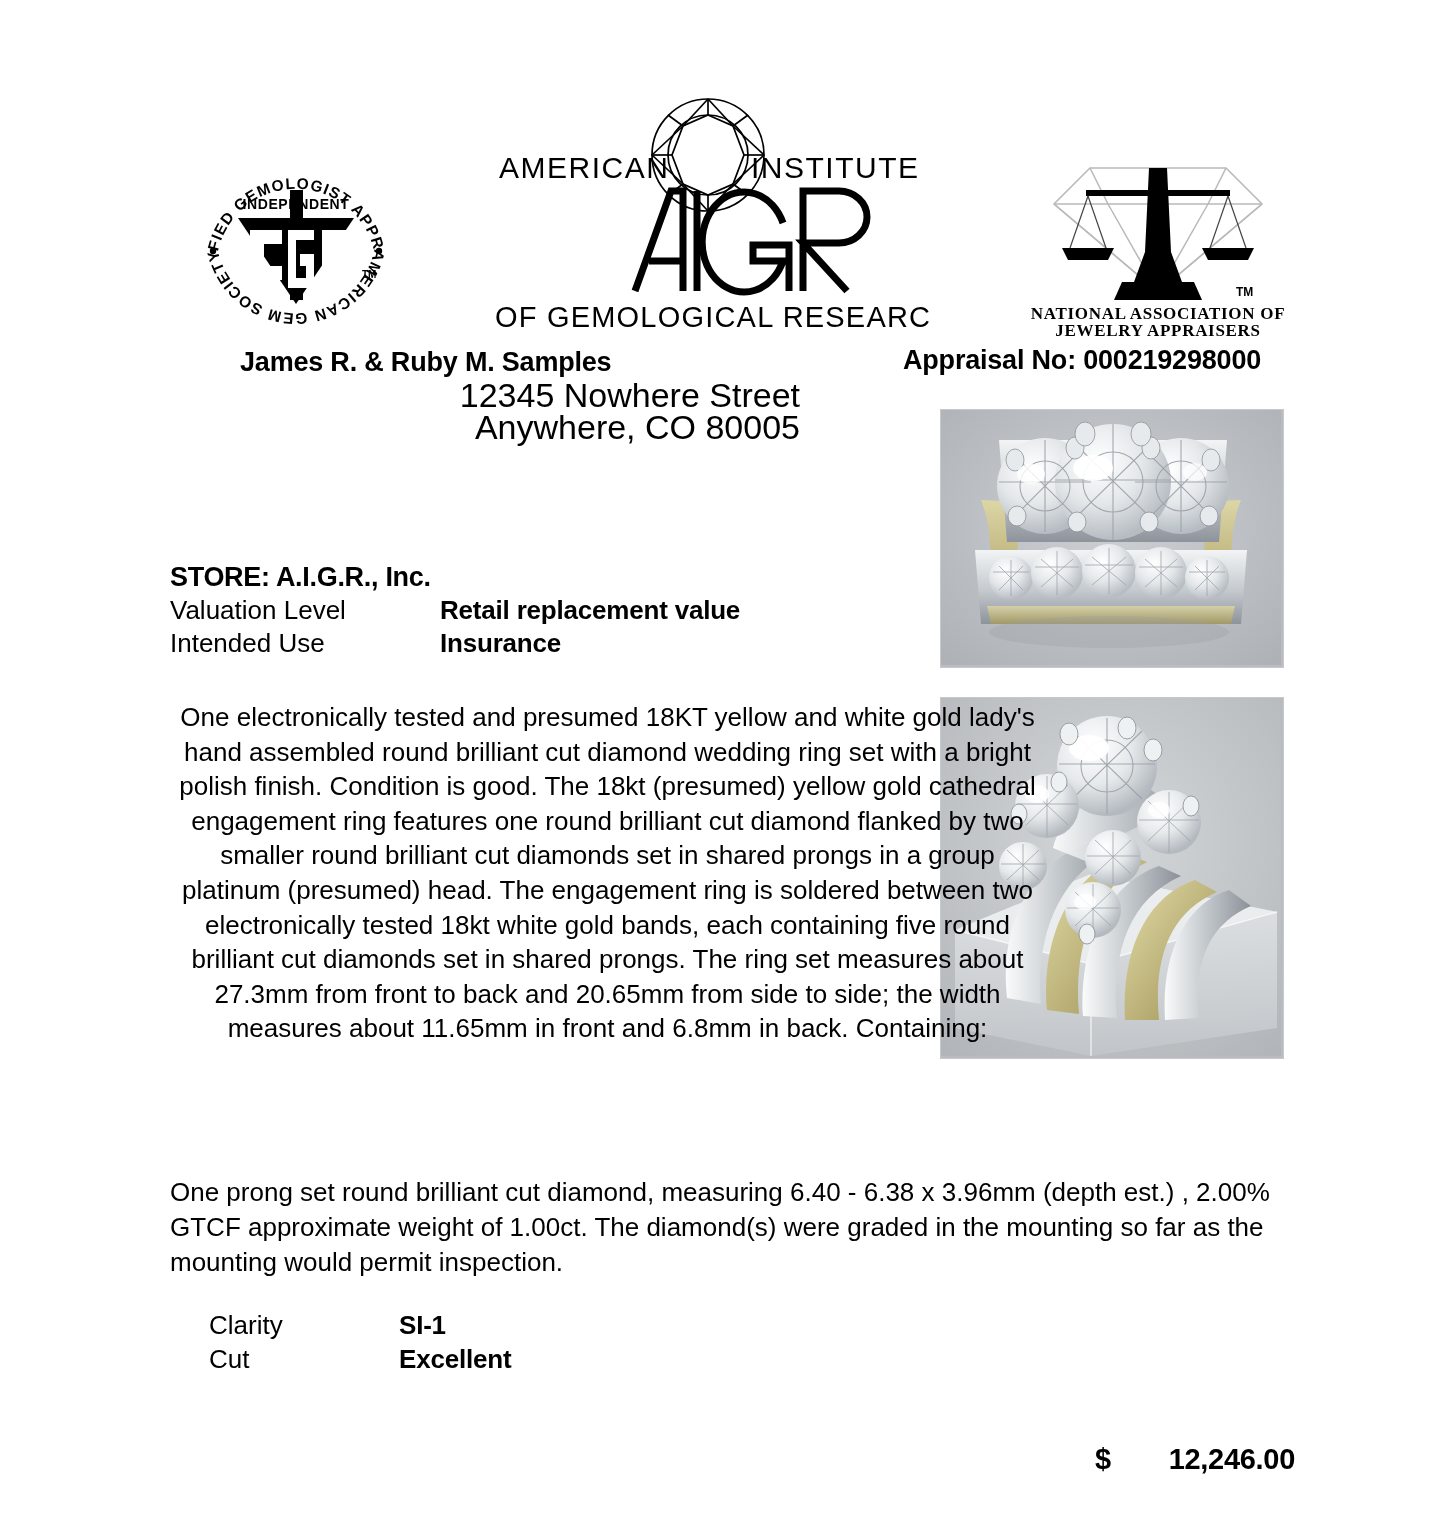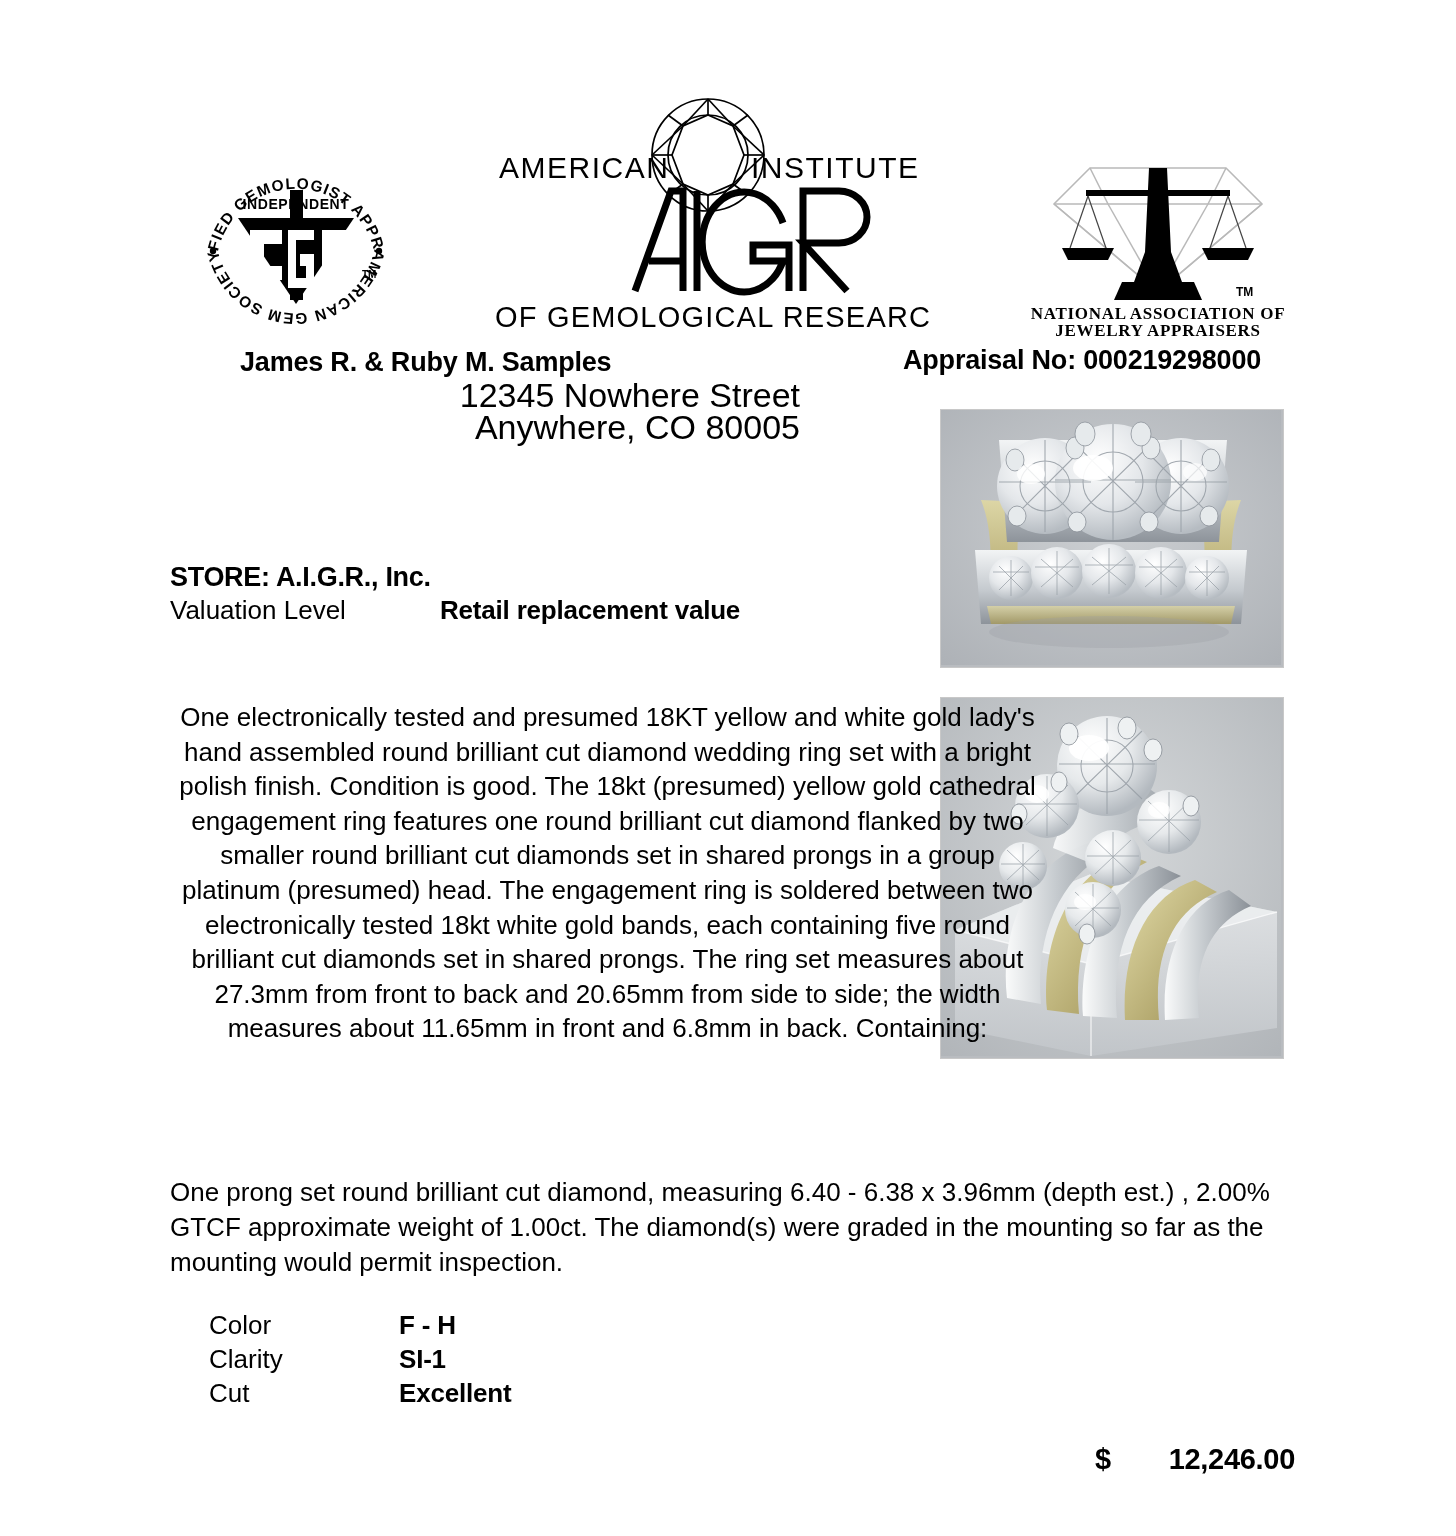--- a/index.html
+++ b/index.html
@@ -458,35 +458,35 @@
     <ellipse cx="144" cy="204" rx="11" ry="8" fill="#ffffff" opacity="0.8"></ellipse>
   </svg>
 </div>
 
 <div class="store-block">
   <div class="store-title">STORE: A.I.G.R., Inc.</div>
   <div class="store-row">
     <span class="lbl">Valuation Level</span>
     <span class="val">Retail replacement value</span>
   </div>
+  <div class="store-row">
+    <span class="lbl">Intended Use</span>
+    <span class="val">Insurance</span>
+  </div>
 </div>
 
 <div class="description">
   <div class="float-spacer"></div>
   <span class="desc-text">One electronically tested and presumed 18KT yellow and white gold lady's hand assembled round brilliant cut diamond wedding ring set with a bright polish finish. Condition is good. The 18kt (presumed) yellow gold cathedral engagement ring features one round brilliant cut diamond flanked by two smaller round brilliant cut diamonds set in shared prongs in a group platinum (presumed) head.  The engagement ring is soldered between two electronically tested 18kt white gold bands, each containing five round brilliant cut diamonds set in shared prongs.  The ring set measures about 27.3mm from front to back and 20.65mm from side to side; the width measures about 11.65mm in front and 6.8mm in back.  Containing:</span>
 </div>
 
 <div class="stone-para">One prong set round brilliant cut diamond, measuring 6.40 - 6.38 x 3.96mm (depth est.) , 2.00% GTCF approximate weight of 1.00ct. The diamond(s) were graded in the mounting so far as the mounting would permit inspection.</div>
 
 <div class="grades">
   <div class="grade-row">
-    <span class="lbl">Color</span>
-    <span class="val">F - H</span>
-  </div>
-  <div class="grade-row">
     <span class="lbl">Clarity</span>
     <span class="val">SI-1</span>
   </div>
   <div class="grade-row">
     <span class="lbl">Cut</span>
     <span class="val">Excellent</span>
   </div>
 </div>
 
 <div class="total">

